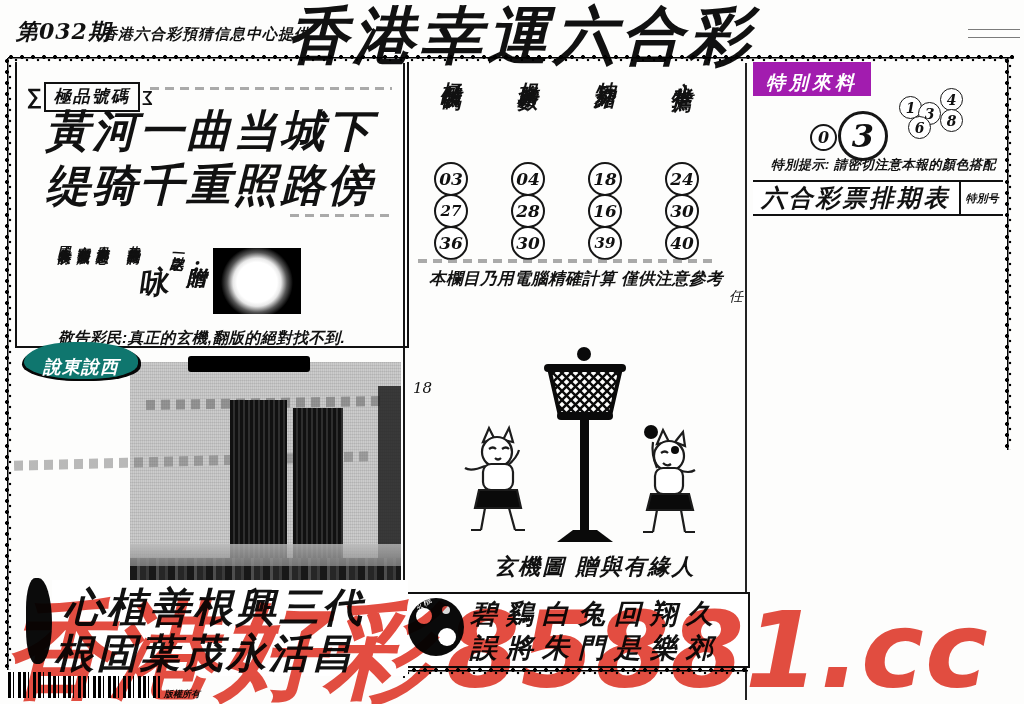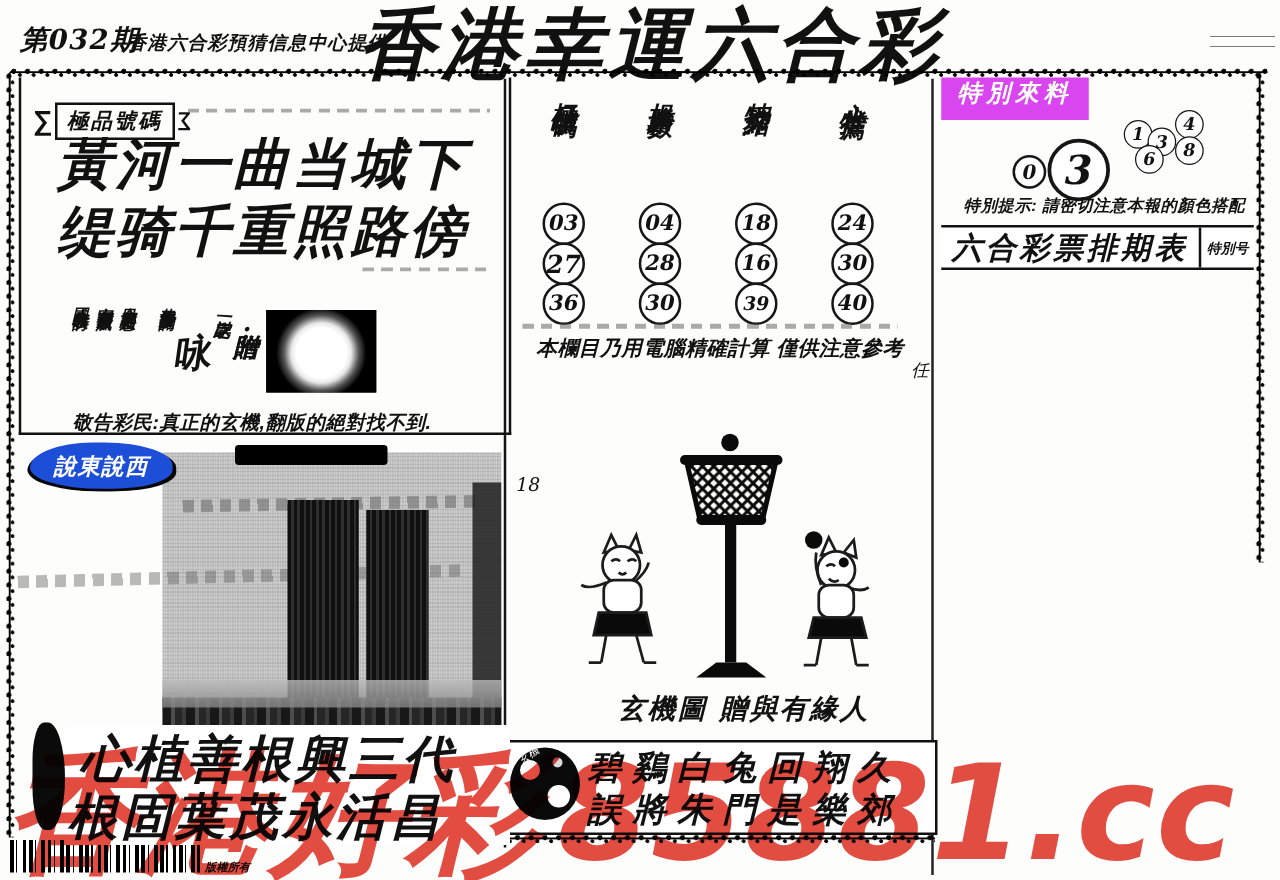--- a/index.html
+++ b/index.html
@@ -104,22 +104,22 @@
   <div class="abs vtext b serif" style="left:93px;top:236px;height:96px;font-size:12.5px;letter-spacing:1px;">今日東都結去思.</div>
   <div class="abs vtext b serif" style="left:124px;top:236px;height:96px;font-size:12.5px;letter-spacing:1px;">昔年内署振雄詞,</div>
   <div class="abs b serif" style="left:138px;top:263px;font-size:30px;transform:rotate(-6deg);">咏</div>
   <div class="abs vtext b serif" style="left:166px;top:246px;height:72px;font-size:13px;transform:rotate(4deg);">一字以記之</div>
   <div class="abs vtext b serif" style="left:184px;top:252px;height:64px;font-size:20px;">附贈:</div>
   <div class="abs" style="left:213px;top:248px;width:88px;height:66px;background:#000;">
     <div class="abs" style="left:0;top:0;width:88px;height:66px;background:radial-gradient(circle at 50% 52%,#ffffff 0 20px,#e8e8e8 24px,#555 30px,#000 36px);"></div>
   </div>
   <div class="abs b" style="left:58px;top:328px;width:336px;font-size:15.5px;letter-spacing:.5px;">敬告彩民:真正的玄機,翻版的絕對找不到.</div>
 
-  <div class="abs" style="left:24px;top:354px;width:114px;height:37px;background:#1d4ed8;border-radius:48% 52% 46% 54%/60% 55% 45% 50%;
-              box-shadow:3px 2px 0 #070707,-2px 2px 0 #070707;display:flex;align-items:center;justify-content:center;z-index:5;">
+  <div class="abs" style="left:24px;top:342px;width:114px;height:37px;background:#0f766e;border-radius:48% 52% 46% 54%/60% 55% 45% 50%;
+              box-shadow:3px 2px 0 #070707,-2px 2px 0 #070707;display:flex;align-items:flex-end;justify-content:center;z-index:5;">
     <span class="b" style="color:#fff;font-size:18px;letter-spacing:1px;">說東說西</span>
   </div>
 
   <div class="abs photo-noise" style="left:130px;top:362px;width:271px;height:268px;">
     <div class="abs" style="left:58px;top:-6px;width:122px;height:16px;background:#000;border-radius:3px;"></div>
     <div class="abs ghost" style="left:16px;top:36px;width:236px;height:10px;transform:rotate(-1deg);"></div>
     <div class="abs ghost" style="left:-116px;top:94px;width:356px;height:10px;opacity:.45;transform:rotate(-1.5deg);"></div>
     <div class="abs tower" style="left:100px;top:38px;width:57px;height:230px;"></div>
     <div class="abs tower" style="left:163px;top:46px;width:50px;height:222px;"></div>
     <div class="abs" style="left:208px;top:62px;width:2px;height:30px;background:#111;"></div>
@@ -133,21 +133,21 @@
   <div class="abs" style="left:52px;top:580px;width:356px;height:96px;background:#fff;z-index:4;">
     <div class="b serif" style="position:absolute;left:12px;top:0px;font-size:40px;letter-spacing:3px;white-space:nowrap;">心植善根興三代</div>
     <div class="b serif" style="position:absolute;left:2px;top:46px;font-size:40px;letter-spacing:3px;white-space:nowrap;">根固葉茂永活昌</div>
   </div>
 
   <div class="abs barcode" style="left:8px;top:672px;width:152px;height:26px;"></div>
   <div class="abs b" style="left:164px;top:688px;font-size:9px;">版權所有</div>
 
   <div class="abs col-header" style="left:438px;top:66px;height:112px;">極品號碼</div>
   <span class="abs num-circle" style="left:434px;top:162px;width:30px;height:30px;font-size:17px;">03</span>
-  <span class="abs num-circle" style="left:434px;top:194px;width:30px;height:30px;font-size:20px;">27</span>
+  <span class="abs num-circle" style="left:434px;top:194px;width:30px;height:30px;font-size:15px;">27</span>
   <span class="abs num-circle" style="left:434px;top:226px;width:30px;height:30px;font-size:17px;">36</span>
 
   <div class="abs col-header" style="left:515px;top:66px;height:112px;">捉膽路數</div>
   <span class="abs num-circle" style="left:511px;top:162px;width:30px;height:30px;font-size:17px;">04</span>
   <span class="abs num-circle" style="left:511px;top:194px;width:30px;height:30px;font-size:17px;">28</span>
   <span class="abs num-circle" style="left:511px;top:226px;width:30px;height:30px;font-size:17px;">30</span>
 
   <div class="abs col-header" style="left:592px;top:66px;height:112px;">特別介紹</div>
   <span class="abs num-circle" style="left:588px;top:162px;width:30px;height:30px;font-size:17px;">18</span>
   <span class="abs num-circle" style="left:588px;top:194px;width:30px;height:30px;font-size:17px;">16</span>
@@ -216,21 +216,21 @@
       <div class="dot" style="left:8px;top:10px;width:16px;height:16px;"></div>
       <div class="dot" style="left:30px;top:30px;width:18px;height:18px;"></div>
       <div class="dot" style="left:34px;top:8px;width:8px;height:8px;opacity:.85;"></div>
       <span class="abs" style="left:6px;top:0px;color:#fff;font-size:9px;transform:rotate(-35deg);">玄機</span>
     </div>
     <div class="b serif" style="position:absolute;left:66px;top:2px;font-size:27px;letter-spacing:9px;white-space:nowrap;">碧鷄白兔回翔久</div>
     <div class="b serif" style="position:absolute;left:66px;top:36px;font-size:27px;letter-spacing:9px;white-space:nowrap;">誤將朱門是樂郊</div>
   </div>
   <div class="abs vine-h" style="left:400px;top:666px;width:348px;"></div>
 
-  <div class="abs" style="left:753px;top:62px;width:118px;height:34px;background:#d946ef;display:flex;align-items:flex-start;justify-content:center;">
+  <div class="abs" style="left:753px;top:62px;width:118px;height:34px;background:#a21caf;display:flex;align-items:flex-end;justify-content:center;">
     <span class="b" style="color:#fff;font-size:19px;letter-spacing:4px;">特別來料</span>
   </div>
 
   <span class="abs num-circle" style="left:810px;top:124px;width:23px;height:23px;font-size:16px;border-width:2px;">0</span>
   <span class="abs num-circle" style="left:838px;top:111px;width:44px;height:44px;font-size:32px;border-width:3.5px;">3</span>
 
   <span class="abs num-circle" style="left:899px;top:96px;width:21px;height:21px;font-size:14px;border-width:1.5px;">1</span>
   <span class="abs num-circle" style="left:918px;top:102px;width:21px;height:21px;font-size:14px;border-width:1.5px;">3</span>
   <span class="abs num-circle" style="left:940px;top:88px;width:21px;height:21px;font-size:14px;border-width:1.5px;">4</span>
   <span class="abs num-circle" style="left:908px;top:116px;width:21px;height:21px;font-size:14px;border-width:1.5px;">6</span>

